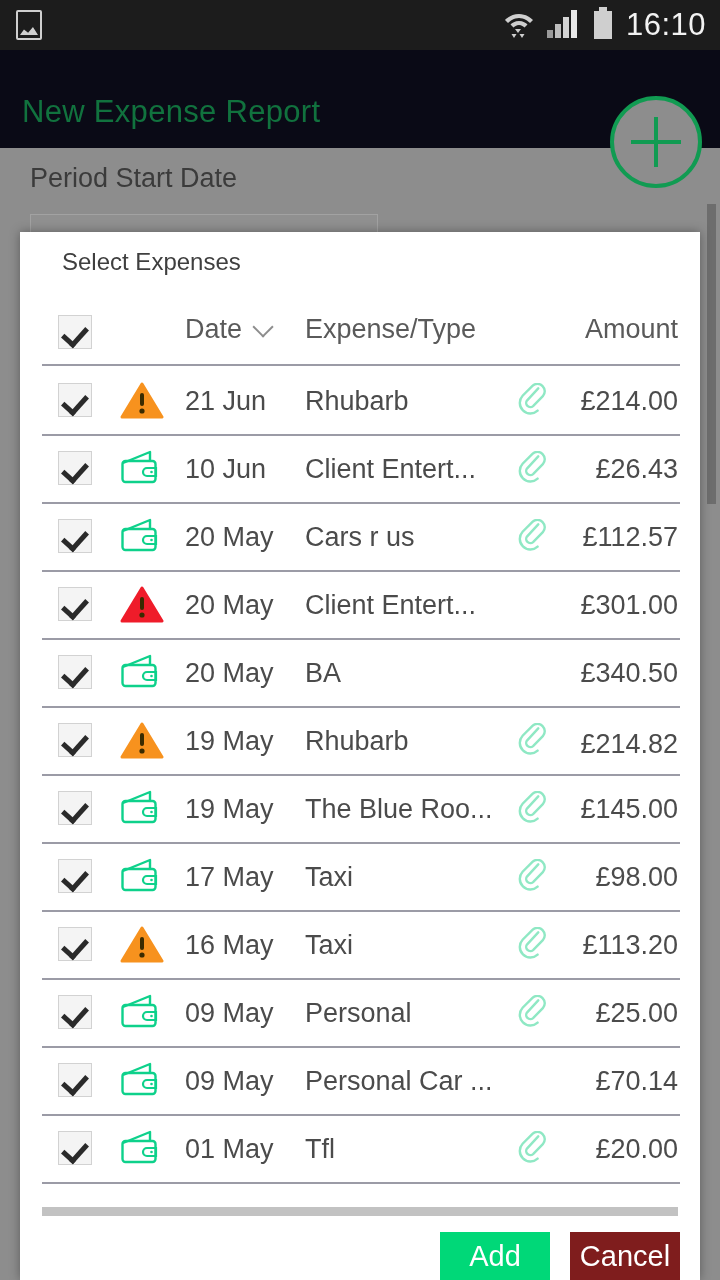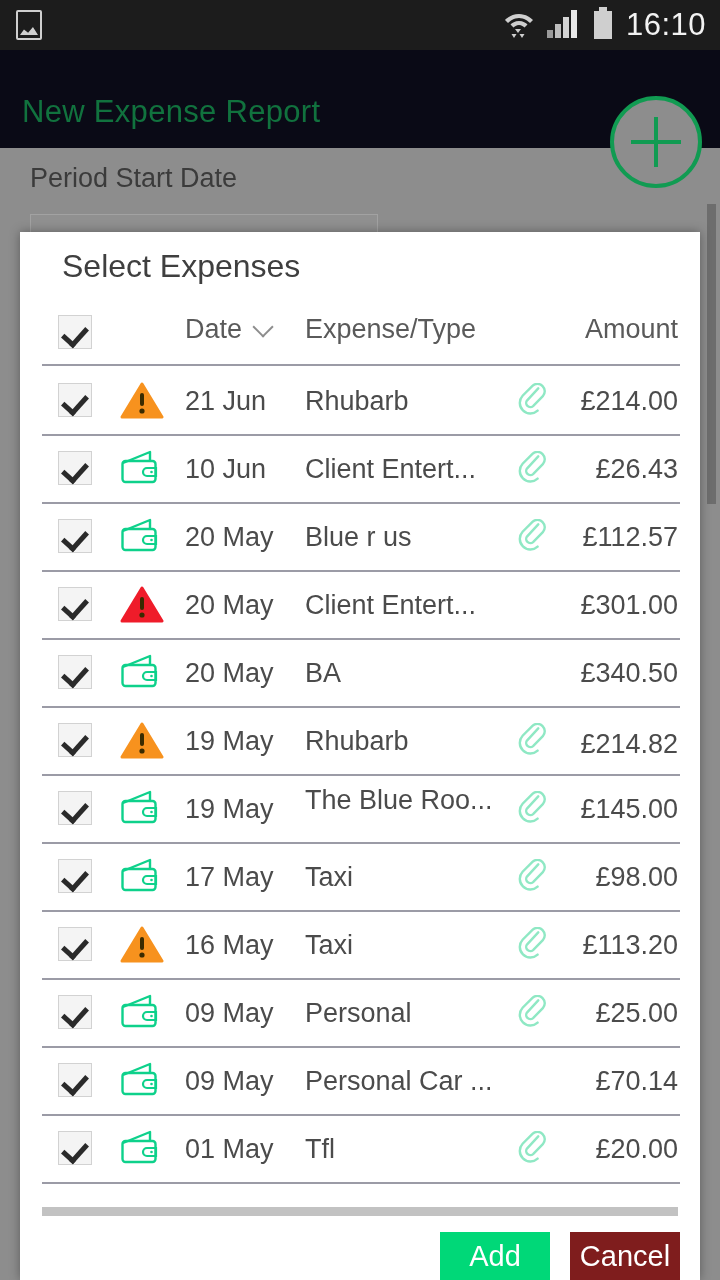--- a/index.html
+++ b/index.html
@@ -65,21 +65,21 @@
     position: absolute; right: 4px; top: 56px; width: 9px; height: 300px;
     background: #6d6d6d;
   }
 
   
   .dialog {
     position: absolute; left: 20px; top: 232px; width: 680px; height: 1048px;
     background: #ffffff; box-shadow: 0 0 10px rgba(0,0,0,.35); overflow: hidden;
   }
   .dialog-title {
-    position: absolute; left: 42px; top: 16px; font-size: 32px; color: #3f3f3f;
+    position: absolute; left: 42px; top: 16px; font-size: 24px; color: #3f3f3f;
   }
 
   
   .thead {
     position: absolute; left: 0; top: 72px; width: 680px; height: 56px;
   }
   .tdiv { position: absolute; left: 22px; width: 638px; height: 2px; background: #9b9ba6; }
 
   
   .c-check { position: absolute; left: 38px; }
@@ -227,21 +227,21 @@
           <div class="c-check" style="top: 17px;">
             <div class="checkbox"></div>
           </div>
           <div class="c-type" style="top: 16px;"><svg width="42" height="34" viewBox="0 0 42 34">
               <path d="M3 13 L30 2 L30 11" fill="none" stroke="#0ed18b" stroke-width="2.4" stroke-linejoin="round"></path>
               <rect x="2.5" y="11" width="33" height="21" rx="3" fill="none" stroke="#0ed18b" stroke-width="2.4"></rect>
               <path d="M27 18 h9 v8 h-9 a4 4 0 0 1 0 -8 z" fill="none" stroke="#0ed18b" stroke-width="2.2"></path>
               <circle cx="31.5" cy="22" r="1.3" fill="#0ed18b"></circle>
             </svg></div>
           <div class="c-date row-text" style="top: 20px;">20 May</div>
-          <div class="c-vend row-text" style="top: 20px;">Blue r us</div>
+          <div class="c-vend row-text" style="top: 20px;">Cars r us</div>
           <div class="c-clip" style="top: 17px;"><svg width="30" height="34" viewBox="0 0 30 34">
               <path d="M22 8 L10 21 a4.5 4.5 0 0 0 6.4 6.3 L27 16.5 a8 8 0 0 0 -11.3 -11.3 L5 16 a11.5 11.5 0 0 0 16.3 16.2" fill="none" stroke="#8fe8c4" stroke-width="2.6" stroke-linecap="round" transform="translate(0,-2) scale(0.92)"></path>
             </svg></div>
           <div class="c-amt row-text" style="top: 20px;">£112.57</div>
         </div>
         <div class="tdiv" style="top: 338px;"></div>
         <div class="row" style="top: 338px;">
           <div class="c-check" style="top: 17px;">
             <div class="checkbox"></div>
           </div>
@@ -291,21 +291,21 @@
           <div class="c-check" style="top: 17px;">
             <div class="checkbox"></div>
           </div>
           <div class="c-type" style="top: 16px;"><svg width="42" height="34" viewBox="0 0 42 34">
               <path d="M3 13 L30 2 L30 11" fill="none" stroke="#0ed18b" stroke-width="2.4" stroke-linejoin="round"></path>
               <rect x="2.5" y="11" width="33" height="21" rx="3" fill="none" stroke="#0ed18b" stroke-width="2.4"></rect>
               <path d="M27 18 h9 v8 h-9 a4 4 0 0 1 0 -8 z" fill="none" stroke="#0ed18b" stroke-width="2.2"></path>
               <circle cx="31.5" cy="22" r="1.3" fill="#0ed18b"></circle>
             </svg></div>
           <div class="c-date row-text" style="top: 20px;">19 May</div>
-          <div class="c-vend row-text" style="top: 11px;">The Blue Roo...</div>
+          <div class="c-vend row-text" style="top: 20px;">The Blue Roo...</div>
           <div class="c-clip" style="top: 17px;"><svg width="30" height="34" viewBox="0 0 30 34">
               <path d="M22 8 L10 21 a4.5 4.5 0 0 0 6.4 6.3 L27 16.5 a8 8 0 0 0 -11.3 -11.3 L5 16 a11.5 11.5 0 0 0 16.3 16.2" fill="none" stroke="#8fe8c4" stroke-width="2.6" stroke-linecap="round" transform="translate(0,-2) scale(0.92)"></path>
             </svg></div>
           <div class="c-amt row-text" style="top: 20px;">£145.00</div>
         </div>
         <div class="tdiv" style="top: 610px;"></div>
         <div class="row" style="top: 610px;">
           <div class="c-check" style="top: 17px;">
             <div class="checkbox"></div>
           </div>

